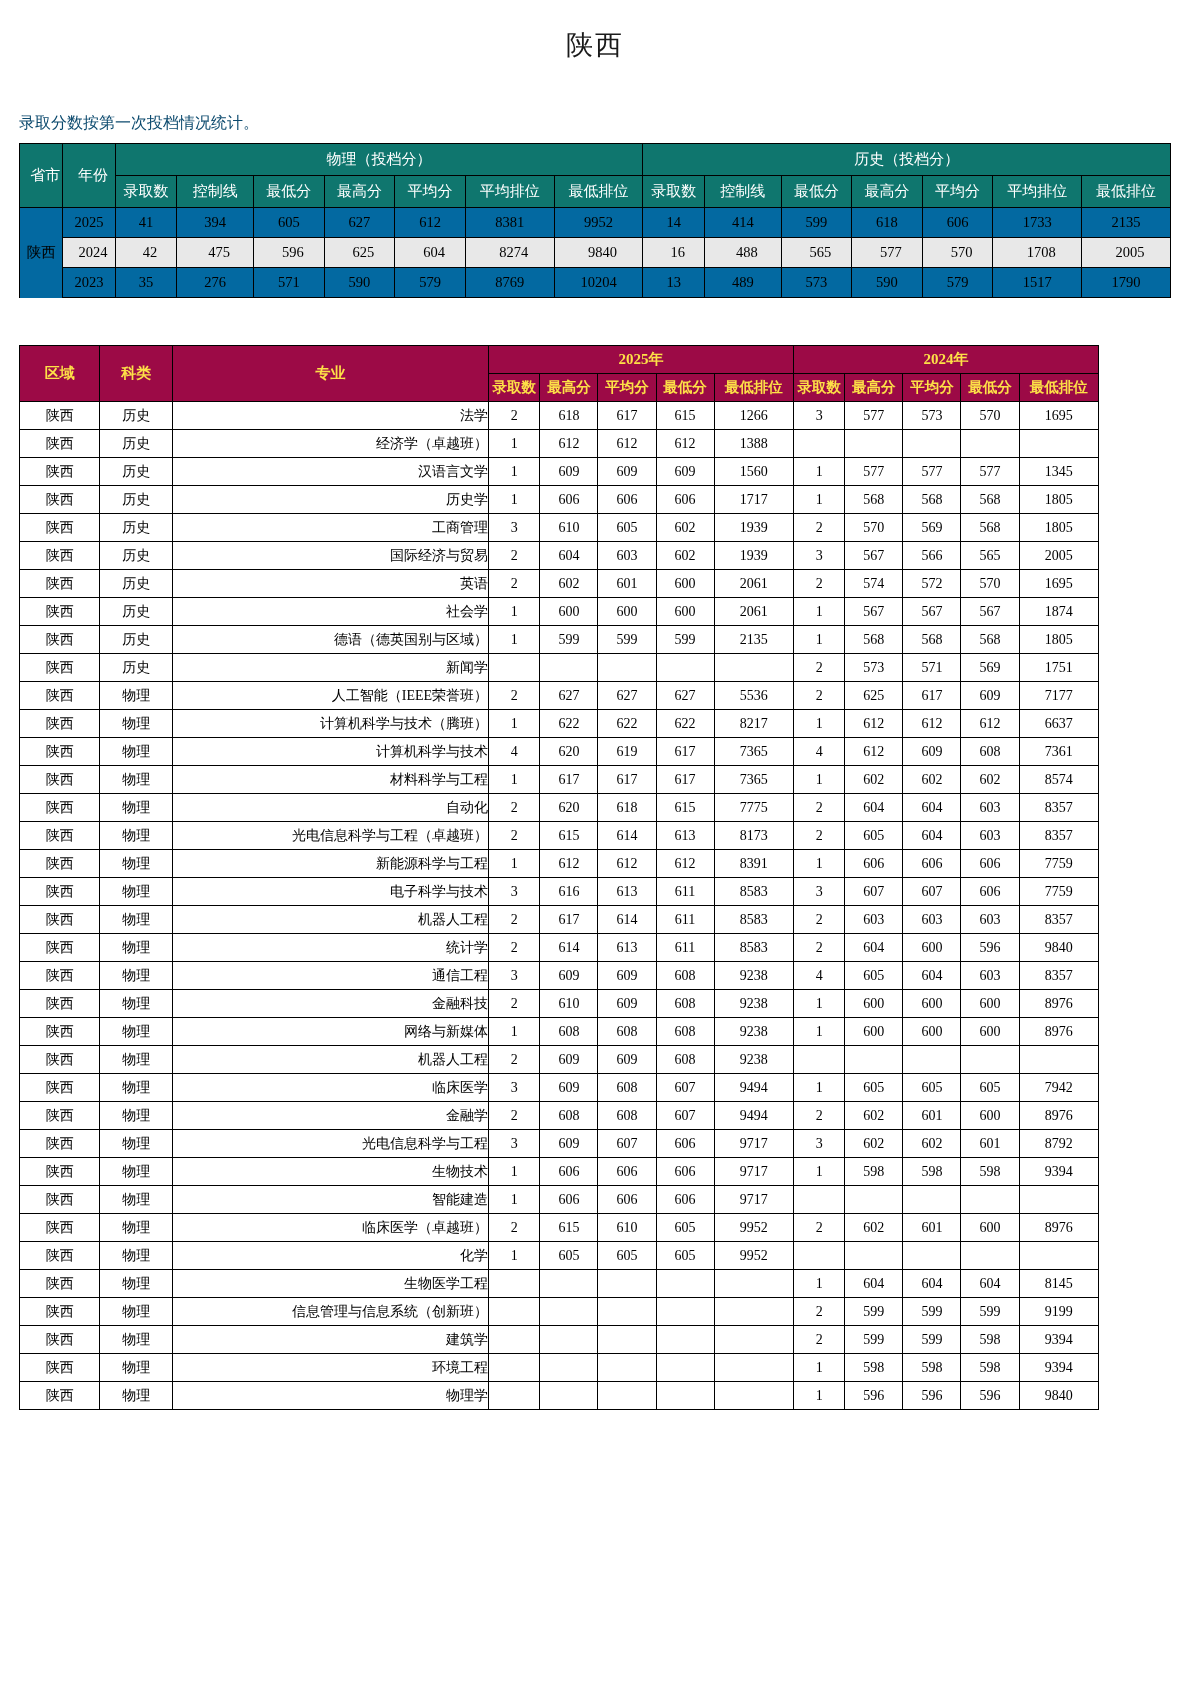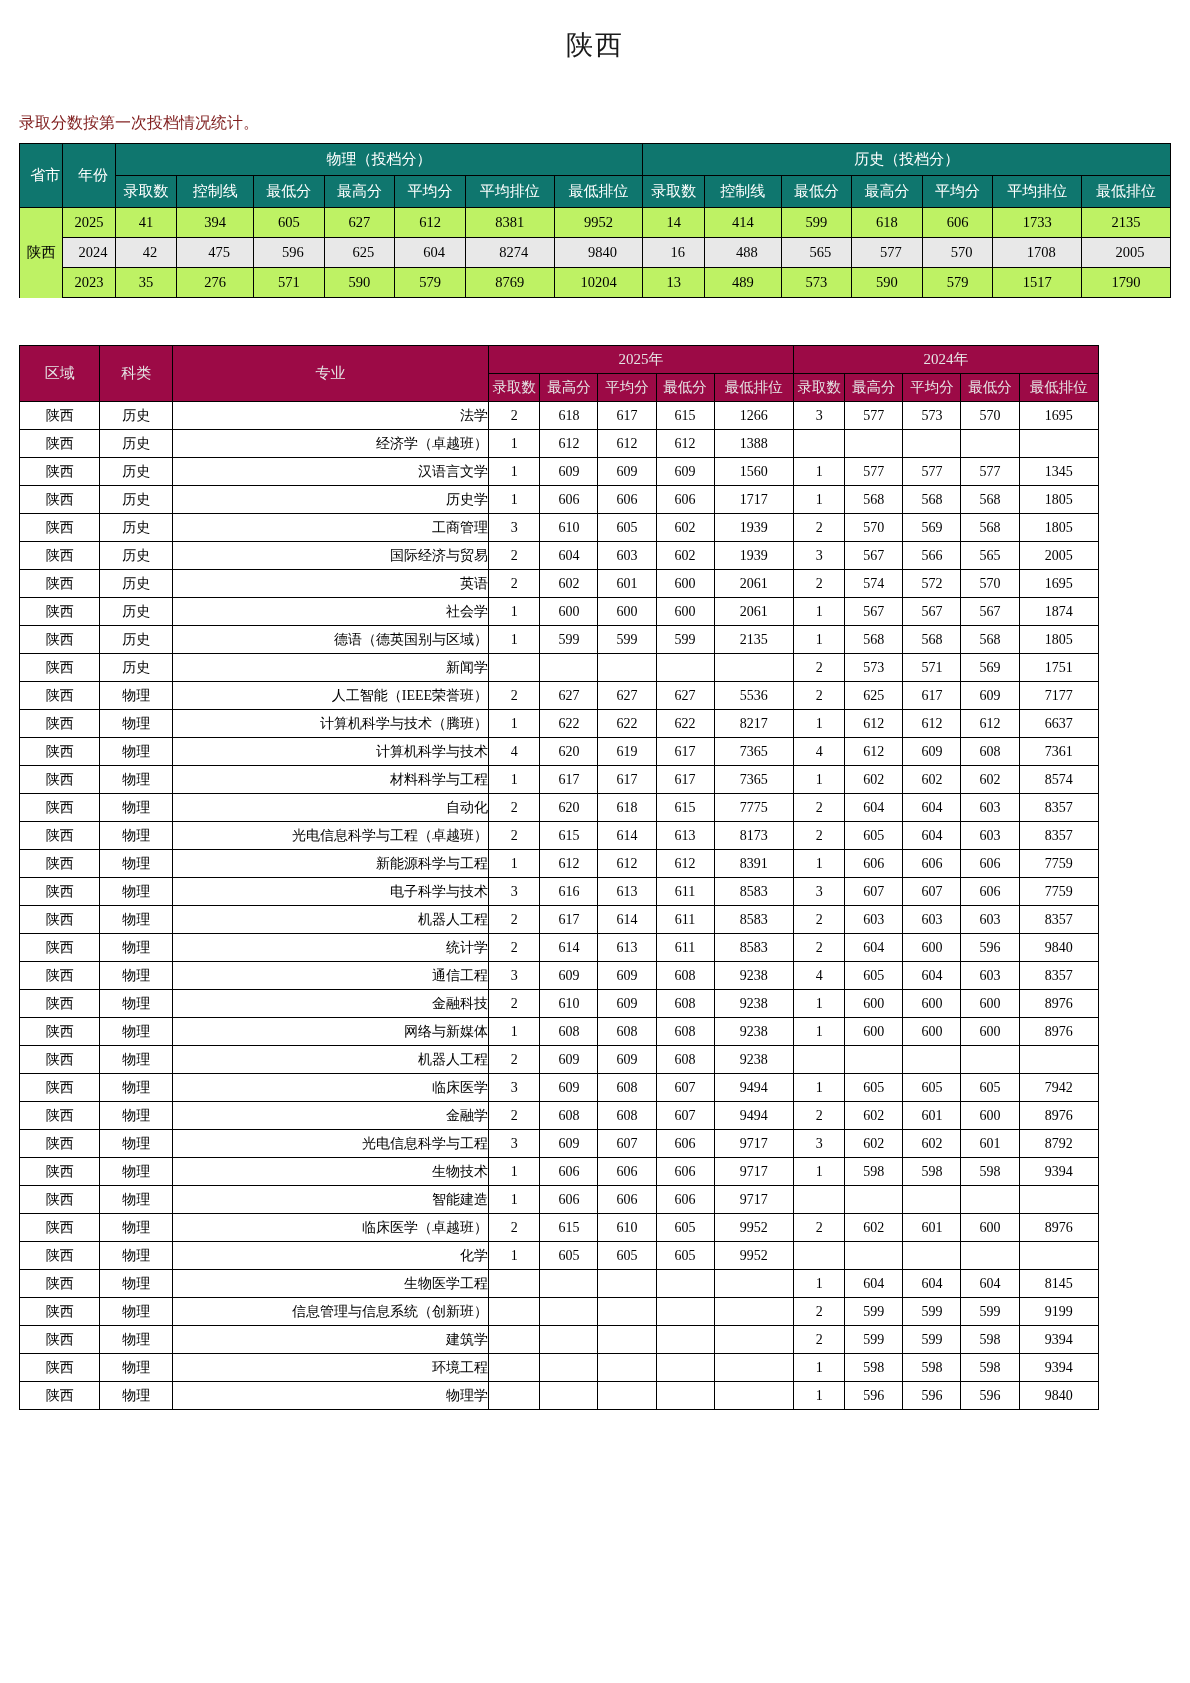--- a/index.html
+++ b/index.html
@@ -24,21 +24,21 @@
     letter-spacing: 2px;
     margin: 0;
     padding-top: 27px;
     color: #1a1a1a;
   }
 
   .note {
     margin: 0;
     padding: 0 0 0 19px;
     font-size: 16px;
-    color: #7f1d1d;
+    color: #0c4a6e;
     position: absolute;
     top: 113px;
     left: 0;
   }
 
   table {
     border-collapse: collapse;
     table-layout: fixed;
   }
 
@@ -69,21 +69,21 @@
   }
   .summary-table thead th.sub {
     height: 32px;
   }
   .summary-table thead th.corner {
     height: 64px;
     padding-left: 8px;
   }
   .summary-table tbody td {
     height: 30px;
-    background: #bef264;
+    background: #0369a1;
   }
   .summary-table tbody tr.alt td {
     background: #e8e8e8;
     padding-left: 8px;
   }
   .summary-table td.prov {
     border-top: none;
     border-bottom: none;
   }
 
@@ -98,22 +98,22 @@
   .detail-table th,
   .detail-table td {
     border: 1px solid #000000;
     text-align: center;
     vertical-align: middle;
     padding: 0;
     line-height: 1.1;
   }
   .detail-table thead th {
     background: #9c0a46;
-    color: #e5e5e5;
-    font-weight: normal;
+    color: #fde047;
+    font-weight: bold;
     font-size: 15px;
   }
   .detail-table thead th.yr { height: 28px; }
   .detail-table thead th.sub { height: 28px; font-size: 14.5px; }
   .detail-table thead th.corner { height: 56px; }
   .detail-table tbody td { height: 28px; background: #ffffff; }
   .detail-table td.major {
     text-align: right;
     padding-left: 7px;
   }

